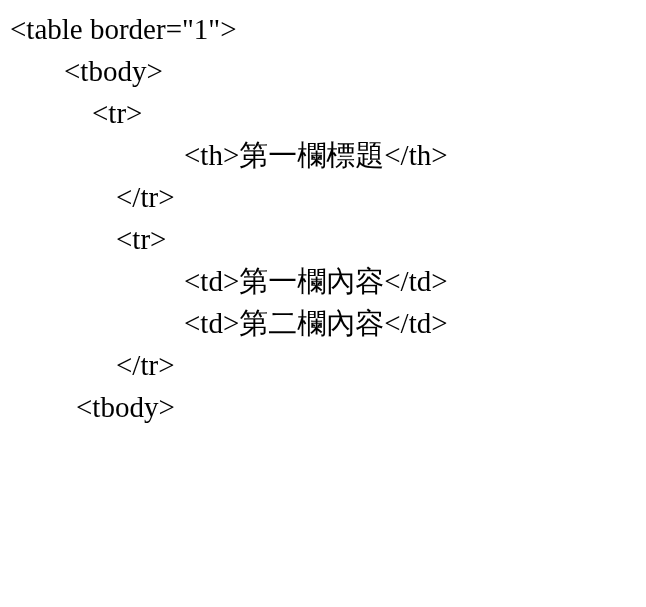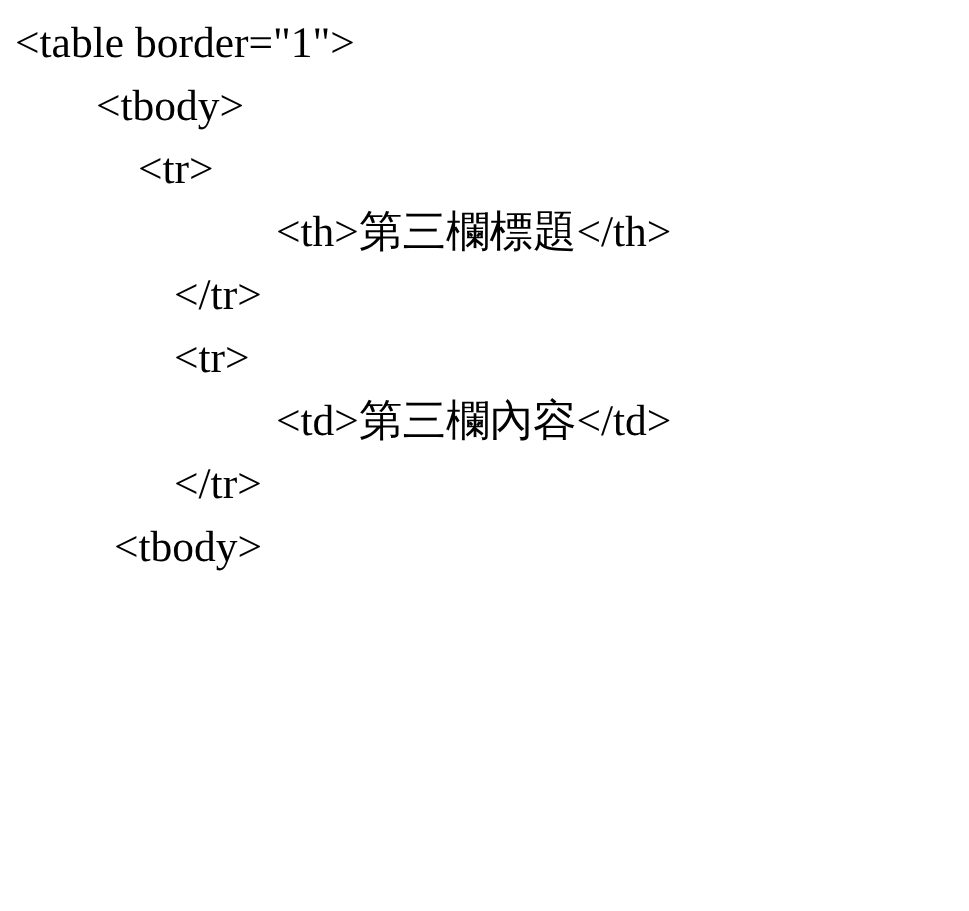--- a/index.html
+++ b/index.html
@@ -31,19 +31,20 @@
   .l2c { padding-left: 116px; }
   .l3  { padding-left: 184px; }
 </style>
 </head>
 <body>
 
 <div class="code-page">
   <div class="code-line l0">&lt;table border="1"&gt;</div>
   <div class="code-line l1">&lt;tbody&gt;</div>
   <div class="code-line l2">&lt;tr&gt;</div>
-  <div class="code-line l3">&lt;th&gt;第三欄標題&lt;/th&gt;</div>
+  <div class="code-line l3">&lt;th&gt;第一欄標題&lt;/th&gt;</div>
   <div class="code-line l2c">&lt;/tr&gt;</div>
   <div class="code-line l2c">&lt;tr&gt;</div>
-  <div class="code-line l3">&lt;td&gt;第三欄內容&lt;/td&gt;</div>
+  <div class="code-line l3">&lt;td&gt;第一欄內容&lt;/td&gt;</div>
+  <div class="code-line l3">&lt;td&gt;第二欄內容&lt;/td&gt;</div>
   <div class="code-line l2c">&lt;/tr&gt;</div>
   <div class="code-line l1c">&lt;tbody&gt;</div>
 </div>
 
 </body></html>

